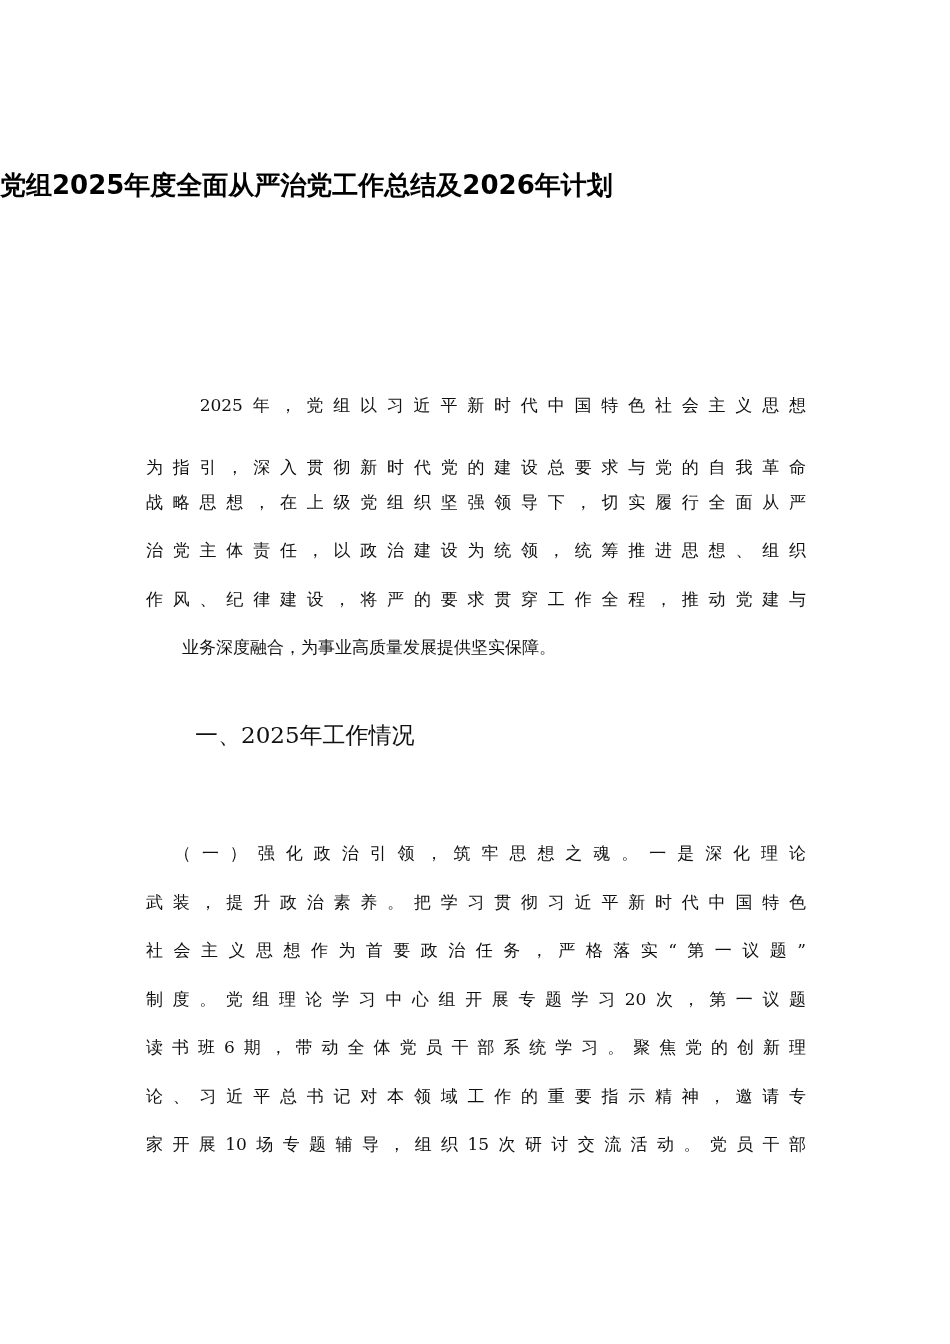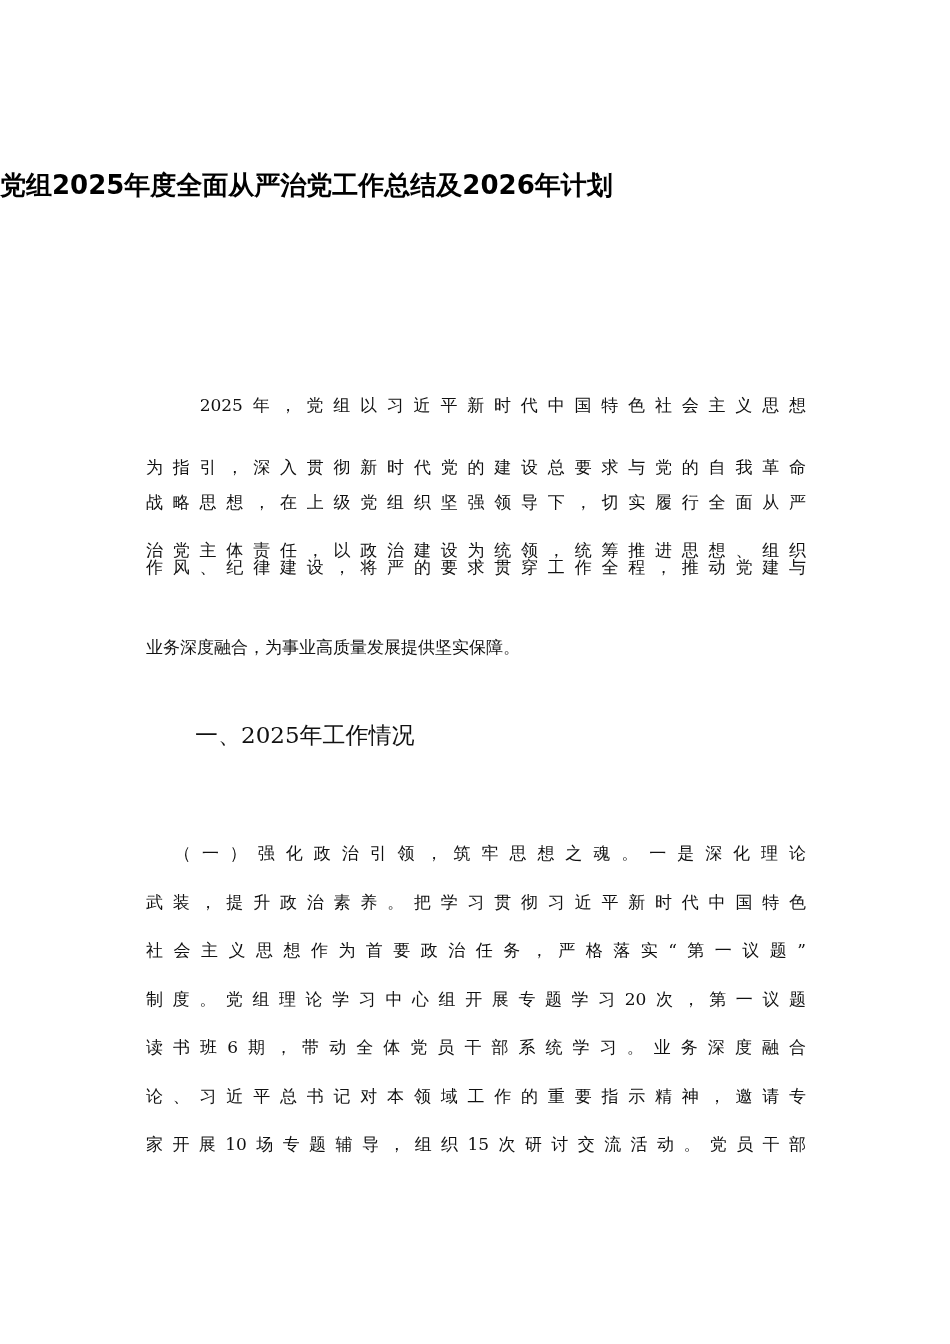--- a/index.html
+++ b/index.html
@@ -4,42 +4,42 @@
 <style>
   html, body { margin: 0; padding: 0; background: #ffffff; }
   body { width: 950px; height: 1344px; position: relative; overflow: hidden;
          font-family: "DejaVu Serif", "Liberation Serif", serif; color: #111; }
   .title { position: absolute; top: 160px; left: 0; width: 950px; text-align: left;
            font-family: "DejaVu Sans", "Liberation Sans", sans-serif; font-weight: bold;
            font-size: 26px; letter-spacing: 0px; color: #000; margin-top: 8px; }
   .line { position: absolute; left: 146px; width: 660px; font-size: 17px; height: 30px;
           line-height: 30px; white-space: nowrap; text-align: justify; text-align-last: justify;
           letter-spacing: 0px; }
-  .line.last { text-align-last: left; }
+  .line.last { text-align-last: left; margin-left: 36px; }
   .heading { position: absolute; left: 195px; font-size: 23px; line-height: 30px; white-space: nowrap; }
 </style>
 </head>
 <body>
 
 <div>
   <div class="title">党组2025年度全面从严治党工作总结及2026年计划</div>
 
   <div>
     <div class="line" style="top:390px">　　2025年，党组以习近平新时代中国特色社会主义思想</div>
     <div class="line" style="top:452px">为指引，深入贯彻新时代党的建设总要求与党的自我革命</div>
     <div class="line" style="top:487px">战略思想，在上级党组织坚强领导下，切实履行全面从严</div>
     <div class="line" style="top:535px">治党主体责任，以政治建设为统领，统筹推进思想、组织</div>
-    <div class="line" style="top:552px">作风、纪律建设，将严的要求贯穿工作全程，推动党建与</div>
+    <div class="line" style="top:584px">作风、纪律建设，将严的要求贯穿工作全程，推动党建与</div>
     <div class="line last" style="top:632px">业务深度融合，为事业高质量发展提供坚实保障。</div>
   </div>
 
   <div class="heading" style="top:720px">一、2025年工作情况</div>
 
   <div>
     <div class="line" style="top:838px">　（一）强化政治引领，筑牢思想之魂。一是深化理论</div>
     <div class="line" style="top:887px">武装，提升政治素养。把学习贯彻习近平新时代中国特色</div>
     <div class="line" style="top:935px">社会主义思想作为首要政治任务，严格落实“第一议题”</div>
     <div class="line" style="top:984px">制度。党组理论学习中心组开展专题学习20次，第一议题</div>
-    <div class="line" style="top:1032px">读书班6期，带动全体党员干部系统学习。业务深度融合</div>
+    <div class="line" style="top:1032px">读书班6期，带动全体党员干部系统学习。聚焦党的创新理</div>
     <div class="line" style="top:1081px">论、习近平总书记对本领域工作的重要指示精神，邀请专</div>
     <div class="line" style="top:1129px">家开展10场专题辅导，组织15次研讨交流活动。党员干部</div>
   </div>
 </div>
 
 </body></html>

